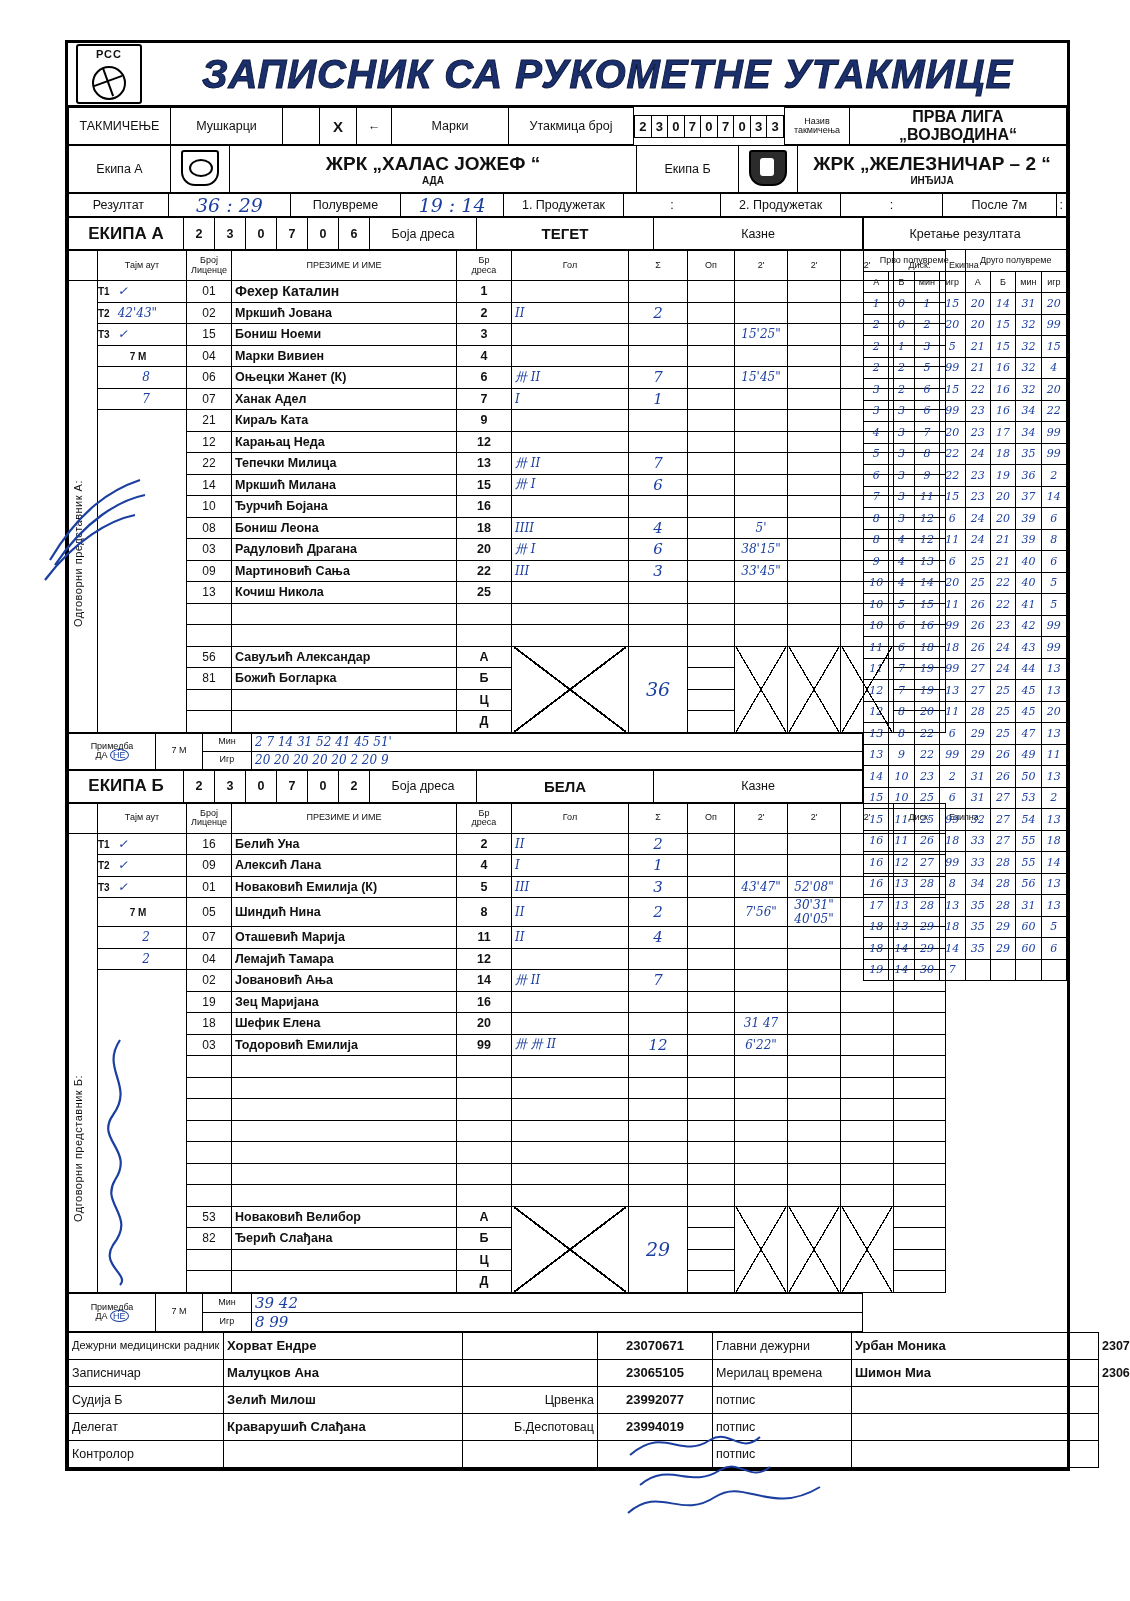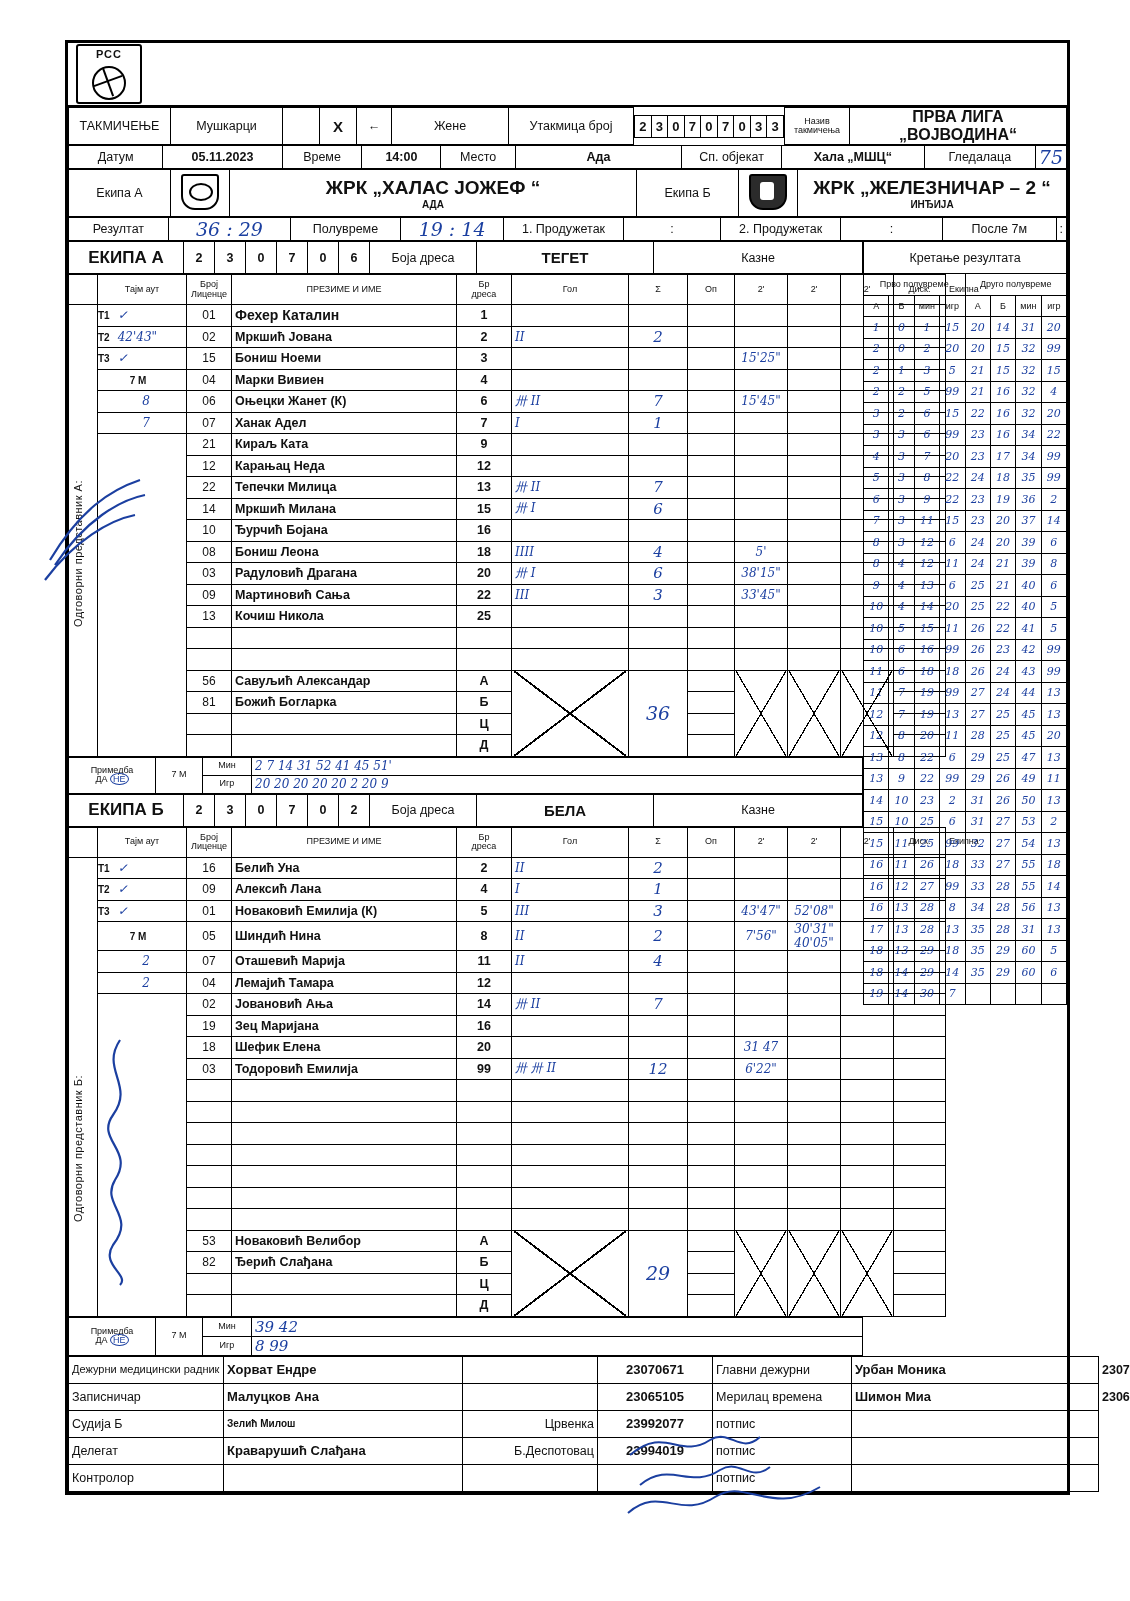--- a/index.html
+++ b/index.html
@@ -48,31 +48,32 @@
 <body>
 
 <div class="sheet">
  <div class="frame">
 
   <div class="titlebar">
     <div class="logo">
       <div class="rss">РСС</div>
       <div class="ball"></div>
     </div>
+    <div class="maintitle">ЗАПИСНИК СА РУКОМЕТНЕ УТАКМИЦЕ</div>
   </div>
 
   <table>
     <tbody>
           <tr class="rowtall">
       <td class="c" style="width:95px">ТАКМИЧЕЊЕ</td>
       <td class="c" style="width:105px">Мушкарци</td>
       <td class="c" style="width:30px"></td>
       <td class="c b" style="width:30px;font-size:15px">X</td>
       <td class="c" style="width:28px">←</td>
-      <td class="c" style="width:110px">Жене</td>
+      <td class="c" style="width:110px">Марки</td>
       <td class="c" style="width:118px">Утакмица број</td>
       <td class="nob" style="padding:0;width:150px">
         <table class="boxnum" style="border:none">
           <tbody>
                   <tr>
             <td>2</td>
             <td>3</td>
             <td>0</td>
             <td>7</td>
             <td>0</td>
@@ -85,36 +86,20 @@
               </table>
       </td>
       <td class="c xs" style="width:58px">
         <span>Назив такмичења</span>
       </td>
       <td class="c b" style="font-size:16px">ПРВА ЛИГА „ВОЈВОДИНА“</td>
     </tr>
   </tbody>
       </table>
 
-  <table>
-    <tbody>
-          <tr class="rowtall">
-      <td class="c" style="width:95px">Датум</td>
-      <td class="c b" style="width:120px">05.11.2023</td>
-      <td class="c" style="width:78px">Време</td>
-      <td class="c b" style="width:78px">14:00</td>
-      <td class="c" style="width:72px">Место</td>
-      <td class="c b" style="width:180px">Ада</td>
-      <td class="c" style="width:100px">Сп. објекат</td>
-      <td class="c b" style="width:150px">Хала „МШЦ“</td>
-      <td class="c" style="width:110px">Гледалаца</td>
-      <td class="c hw-b">75</td>
-    </tr>
-  </tbody>
-      </table>
 
   <table>
     <tbody>
           <tr>
       <td class="c" style="width:95px;height:46px">Екипа А</td>
       <td class="c" style="width:52px"><span class="crestA"></span></td>
       <td class="c teamname" style="width:400px">
         <div>ЖРК „ХАЛАС ЈОЖЕФ “</div>
         <div class="small b">АДА</div>
       </td>
@@ -1162,21 +1147,21 @@
             <td class="l" style="width:148px;font-size:12.5px">Записничар</td>
             <td class="l b" style="width:232px;font-size:13px">Малуцков Ана</td>
             <td class="r" style="width:128px;font-size:12.5px"></td>
             <td class="c b" style="width:108px;font-size:13px">23065105</td>
             <td class="l" style="width:132px;font-size:12.5px">Мерилац времена</td>
             <td class="l b" style="width:240px;font-size:13px">Шимон Миа</td>
             <td class="c b">23065123</td>
           </tr>
           <tr style="height: 27px;">
             <td class="l" style="width:148px;font-size:12.5px">Судија Б</td>
-            <td class="l b" style="width:232px;font-size:10px">Зелић Милош</td>
+            <td class="l b" style="width:232px;font-size:13px">Зелић Милош</td>
             <td class="r" style="width:128px;font-size:12.5px">Црвенка</td>
             <td class="c b" style="width:108px;font-size:13px">23992077</td>
             <td class="l" style="width:132px;font-size:12.5px">потпис</td>
             <td class="l b" style="width:240px;font-size:13px"></td>
             <td class="c b"></td>
           </tr>
           <tr style="height: 27px;">
             <td class="l" style="width:148px;font-size:12.5px">Делегат</td>
             <td class="l b" style="width:232px;font-size:13px">Краварушић Слађана</td>
             <td class="r" style="width:128px;font-size:12.5px">Б.Деспотовац</td>

